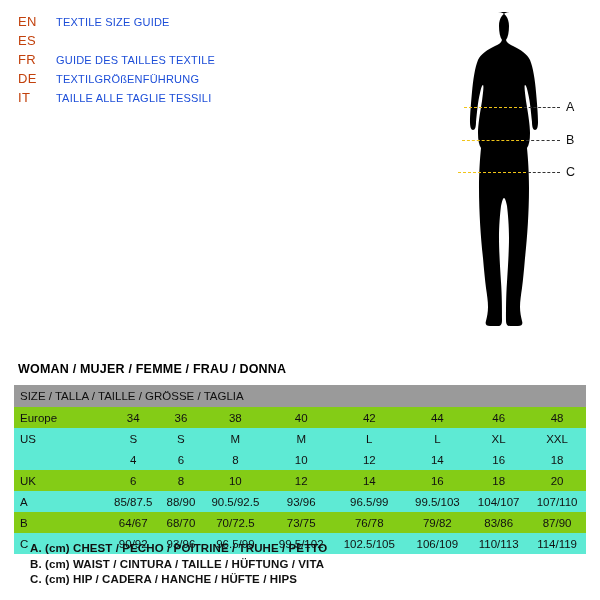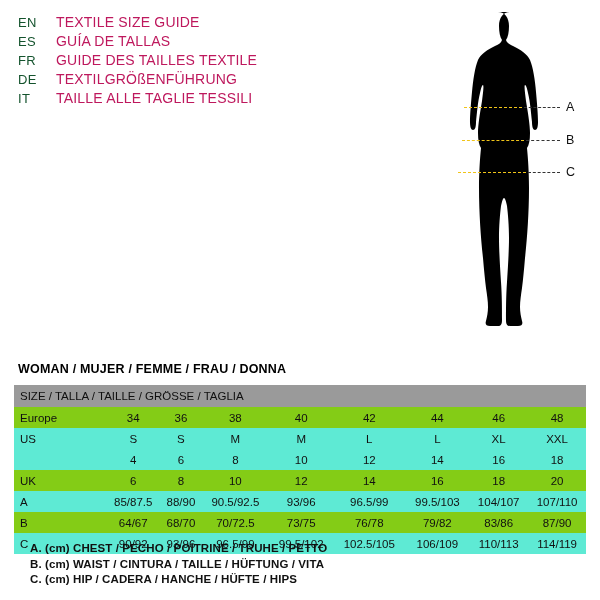--- a/index.html
+++ b/index.html
@@ -30,26 +30,26 @@
   }
   .lang-row {
     display: flex;
     align-items: baseline;
     height: 19px;
   }
   .lang-code {
     width: 38px;
     font-size: 13px;
     letter-spacing: 0.3px;
-    color: #14532d;
+    color: #c2410c;
   }
   .lang-text {
-    font-size: 14px;
+    font-size: 11px;
     letter-spacing: 0.2px;
-    color: #be185d;
+    color: #1d4ed8;
     white-space: nowrap;
   }
 
   
   .figure-area {
     position: absolute;
     left: 430px;
     top: 10px;
     width: 160px;
     height: 370px;
@@ -146,21 +146,20 @@
 
 <div class="page">
 
   <div class="lang-block">
     <div class="lang-row">
       <span class="lang-code">EN</span>
       <span class="lang-text">TEXTILE SIZE GUIDE</span>
     </div>
     <div class="lang-row">
       <span class="lang-code">ES</span>
-      <span class="lang-text">GUÍA DE TALLAS</span>
     </div>
     <div class="lang-row">
       <span class="lang-code">FR</span>
       <span class="lang-text">GUIDE DES TAILLES TEXTILE</span>
     </div>
     <div class="lang-row">
       <span class="lang-code">DE</span>
       <span class="lang-text">TEXTILGRÖßENFÜHRUNG</span>
     </div>
     <div class="lang-row">

